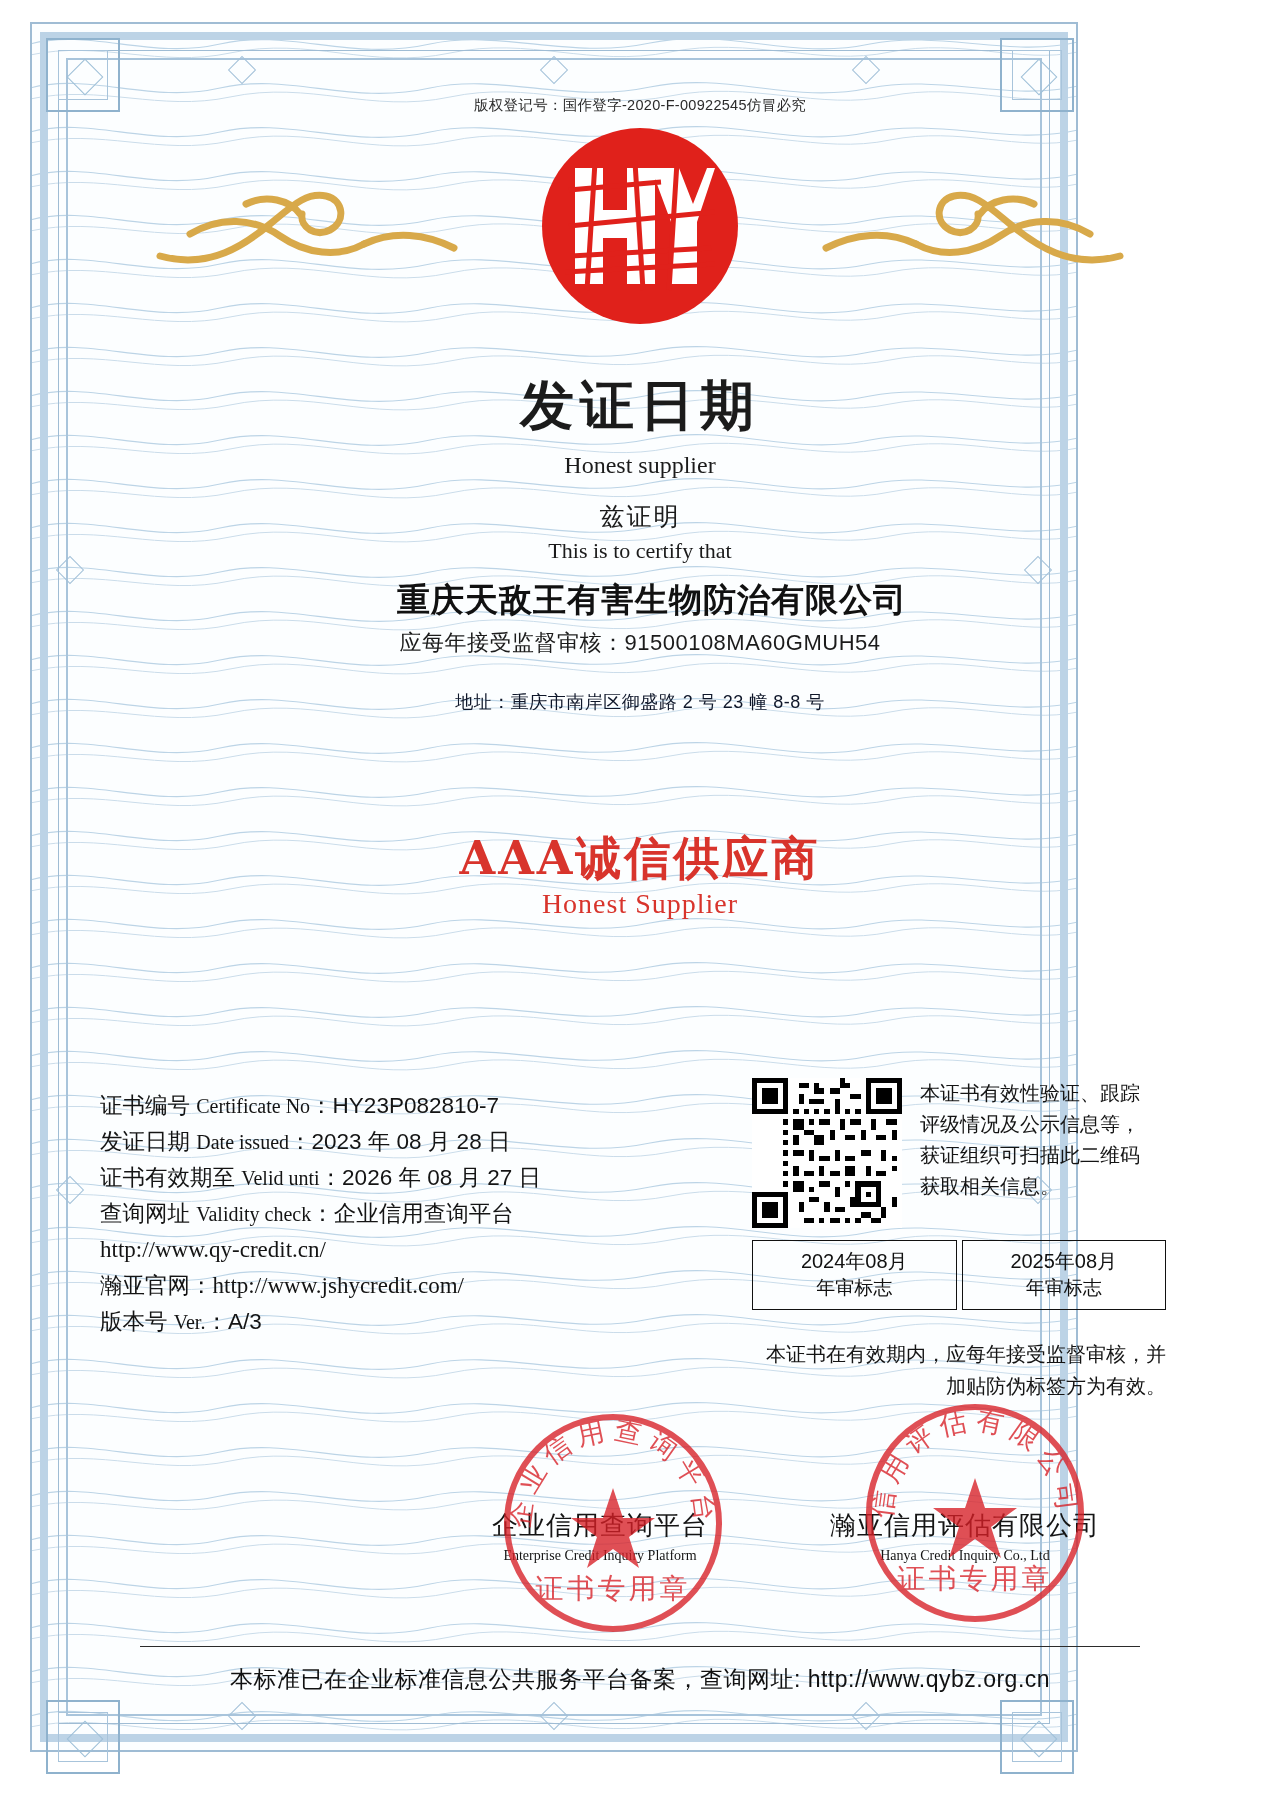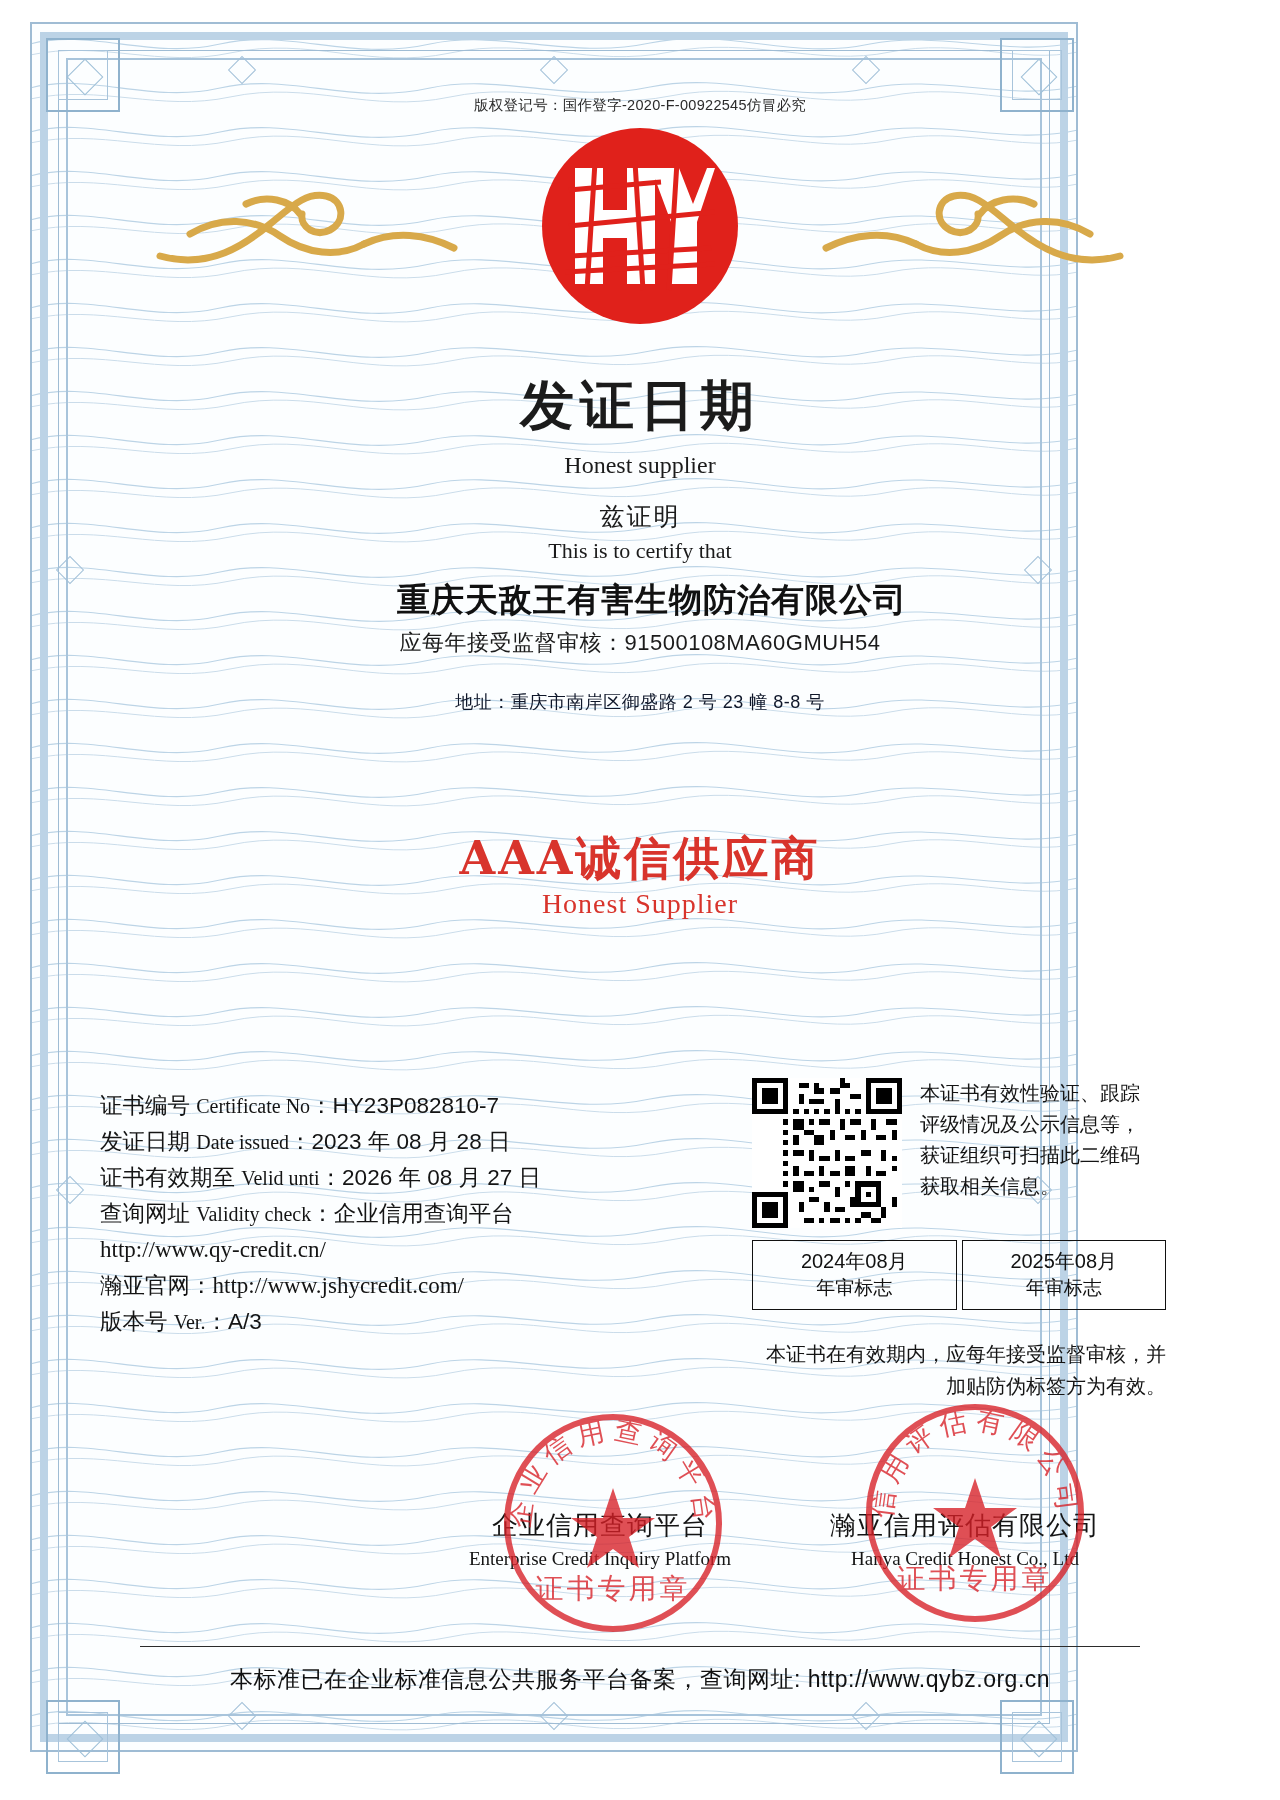--- a/index.html
+++ b/index.html
@@ -294,21 +294,21 @@
     text-align: center;
     color: #141414;
   }
   .org-block .cn {
     font-size: 26px;
     letter-spacing: 1px;
     font-weight: 500;
   }
   .org-block .en {
     font-family: "Liberation Serif", serif;
-    font-size: 19px;
+    font-size: 14px;
     margin-top: 5px;
   }
   .org-left  { left: 440px; width: 320px; }
   .org-right { left: 800px; width: 330px; }
 
   .seal {
     position: absolute;
     width: 226px;
     height: 226px;
     pointer-events: none;
@@ -573,21 +573,21 @@
   </div>
 
   <div class="notice2">本证书在有效期内，应每年接受监督审核，并加贴防伪标签方为有效。</div>
 
   <div class="org-block org-left">
     <div class="cn">企业信用查询平台</div>
     <div class="en">Enterprise Credit Inquiry Platform</div>
   </div>
   <div class="org-block org-right">
     <div class="cn">瀚亚信用评估有限公司</div>
-    <div class="en">Hanya Credit Honest Co., Ltd</div>
+    <div class="en">Hanya Credit Inquiry Co., Ltd</div>
   </div>
 
   <div class="seal seal-left">
     <svg width="226" height="226" viewBox="0 0 226 226" xmlns="http://www.w3.org/2000/svg">
       <defs>
         <path id="arcL" d="M30,113 A83,83 0 0 1 196,113"></path>
       </defs>
       <g opacity="0.78">
         <circle cx="113" cy="113" r="106" fill="none" stroke="#d81f26" stroke-width="6"></circle>
         <text font-size="27" fill="#d81f26" font-family="'DejaVu Sans',sans-serif" letter-spacing="7">

